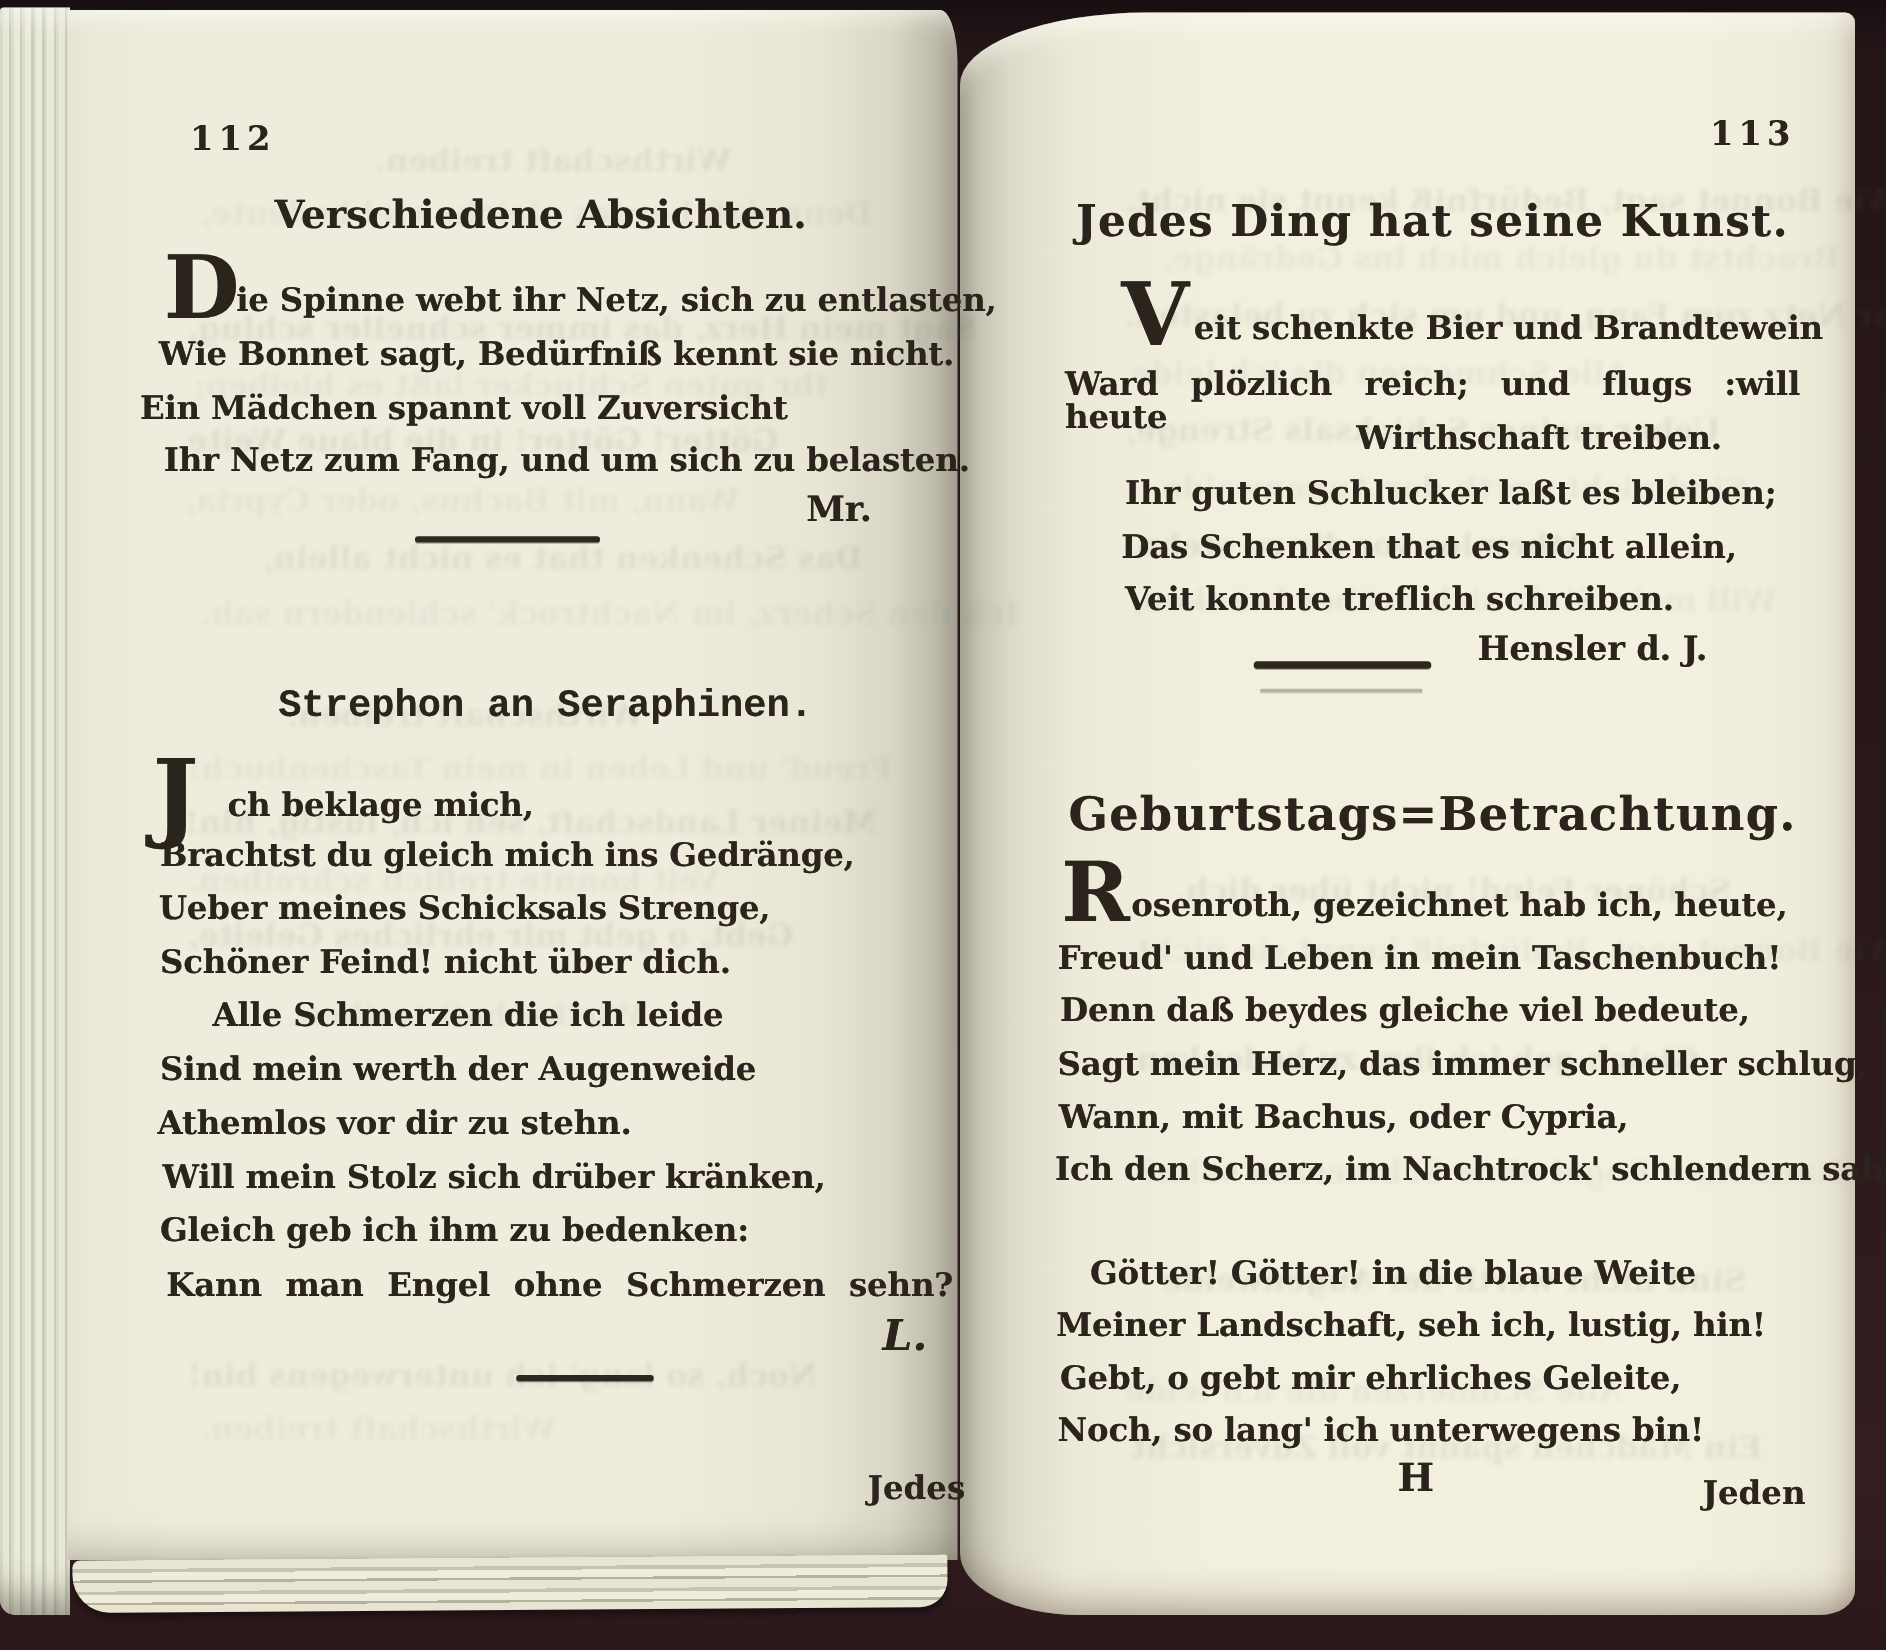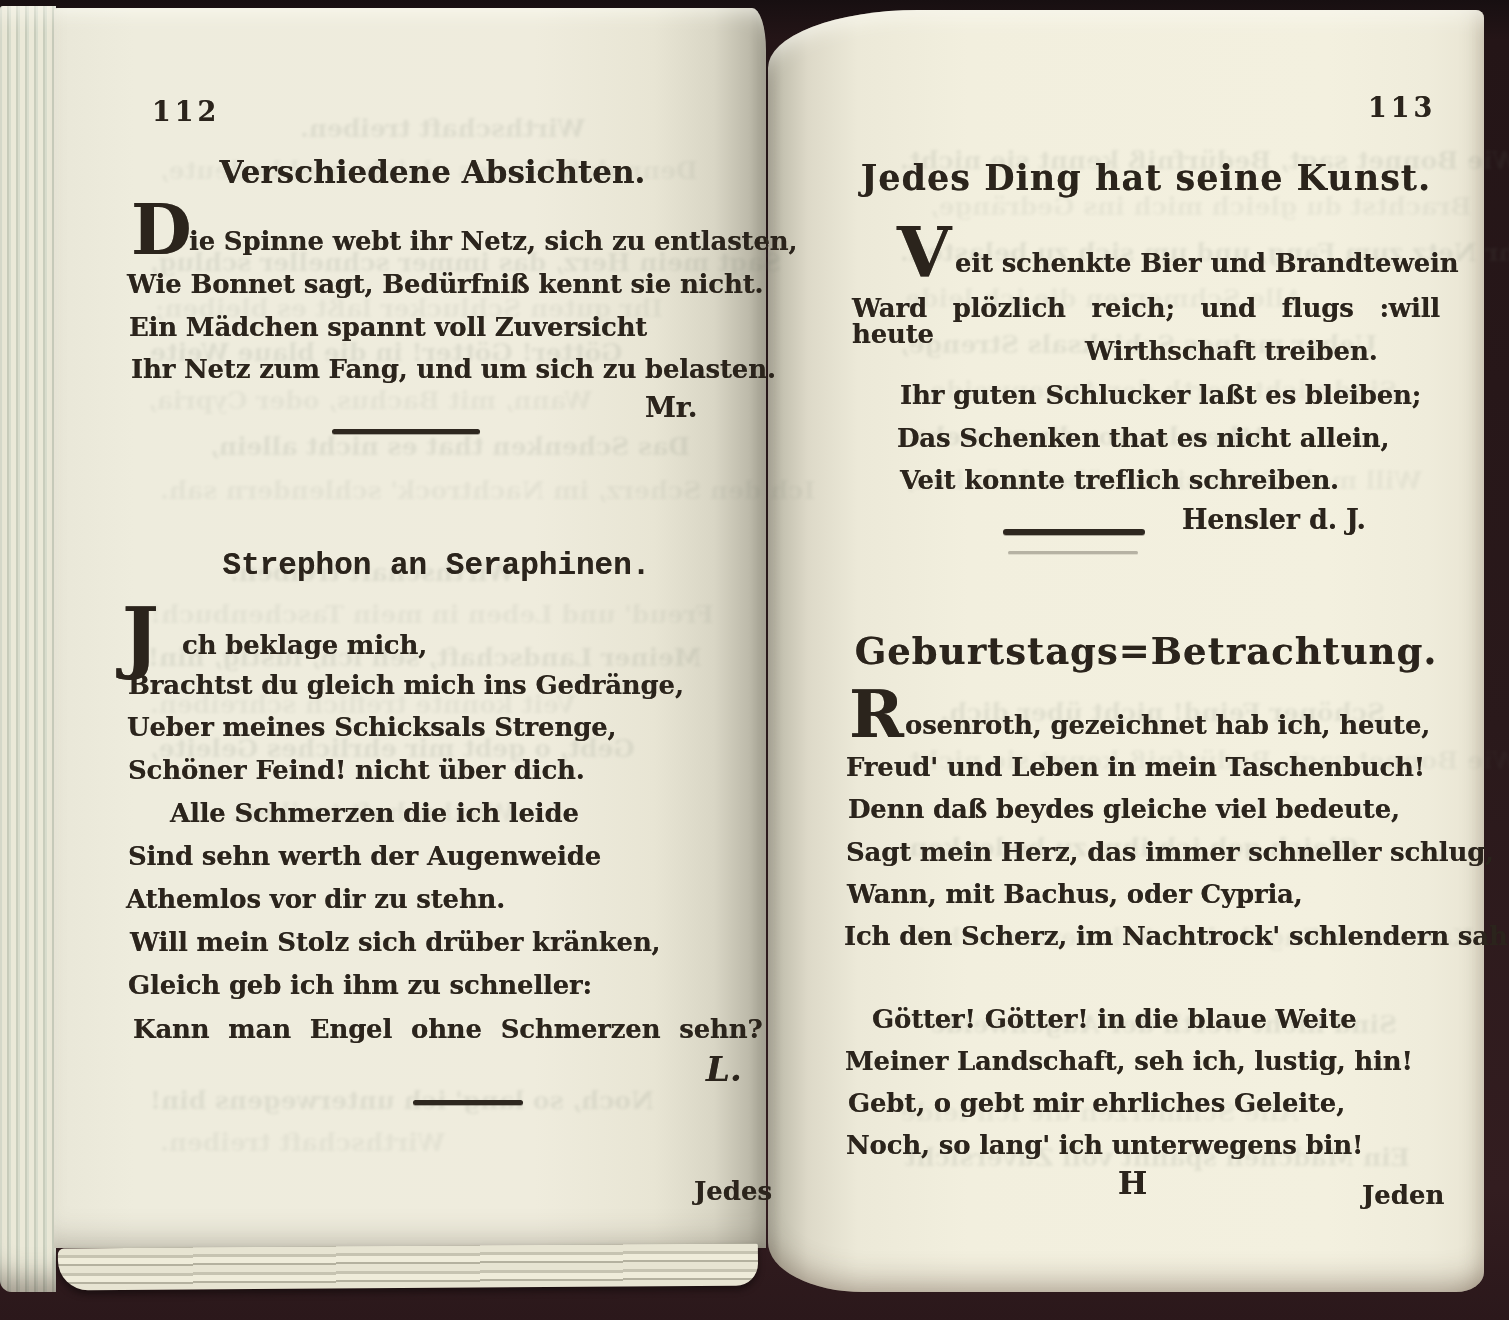--- a/index.html
+++ b/index.html
@@ -89,38 +89,38 @@
 <div class="ghost light" style="left:900px;top:1100px;">Alle Schmerzen die ich leide</div>
 <div class="ghost" style="left:905px;top:1145px;">Ein Mädchen spannt voll Zuversicht</div>
 
 <div class="txt pagenum" style="left:152px;top:98px;">112</div>
 
 <div class="txt heading" style="left:140px;top:157px;width:585px;font-size:31px;">Verschiedene Absichten.</div>
 
 <div class="txt initial" style="left:131px;top:202px;font-size:70px;">D</div>
 <div class="txt body-line" style="left:189px;top:228px;">ie Spinne webt ihr Netz,  sich zu entlasten,</div>
 <div class="txt body-line" style="left:127px;top:271px;">Wie Bonnet sagt, Bedürfniß kennt sie nicht.</div>
-<div class="txt body-line" style="left:129px;top:314px;">Ein Mädchen spannt voll Zuversicht</div>
+<div class="txt body-line" style="left:112px;top:314px;">Ein Mädchen spannt voll Zuversicht</div>
 <div class="txt body-line" style="left:131px;top:356px;">Ihr Netz zum Fang, und um sich zu belasten.</div>
 <div class="txt body-line" style="left:645px;top:394px;font-size:28px;">Mr.</div>
 
 <div class="rule" style="left:332px;top:429px;width:148px;"></div>
 
 <div class="txt heading" style="left:144px;top:550px;width:585px;font-size:31px;font-family:Liberation Mono, monospace;">Strephon an Seraphinen.</div>
 
 <div class="txt initial" style="left:122px;top:606px;font-size:78px;">J</div>
 <div class="txt body-line" style="left:182px;top:632px;">ch beklage mich,</div>
 <div class="txt body-line" style="left:128px;top:672px;">Brachtst du gleich mich ins Gedränge,</div>
 <div class="txt body-line" style="left:127px;top:714px;text-align:right;">Ueber meines Schicksals Strenge,</div>
 <div class="txt body-line" style="left:128px;top:757px;">Schöner Feind! nicht über dich.</div>
 <div class="txt body-line" style="left:126px;top:800px;margin-left:44px;">Alle Schmerzen die ich leide</div>
-<div class="txt body-line" style="left:128px;top:843px;">Sind sehn werth der Augenweide</div>
+<div class="txt body-line" style="left:128px;top:843px;">Sind mein werth der Augenweide</div>
 <div class="txt body-line" style="left:126px;top:886px;">Athemlos vor dir zu stehn.</div>
 <div class="txt body-line" style="left:130px;top:929px;">Will mein Stolz sich drüber kränken,</div>
-<div class="txt body-line" style="left:128px;top:972px;">Gleich geb ich ihm zu schneller:</div>
+<div class="txt body-line" style="left:128px;top:972px;">Gleich geb ich ihm zu bedenken:</div>
 <div class="txt body-line spread" style="left:133px;top:1016px;">Kann man Engel ohne Schmerzen sehn?</div>
 <div class="txt sig-script" style="left:706px;top:1052px;">L.</div>
 
 <div class="rule" style="left:413px;top:1100px;width:110px;"></div>
 
 <div class="txt catchword" style="left:694px;top:1178px;">Jedes</div>
 
 <div class="txt pagenum" style="left:1368px;top:94px;">113</div>
 
 <div class="txt heading" style="left:852px;top:160px;width:588px;font-size:35px;letter-spacing:1px;">Jedes Ding hat seine Kunst.</div>

